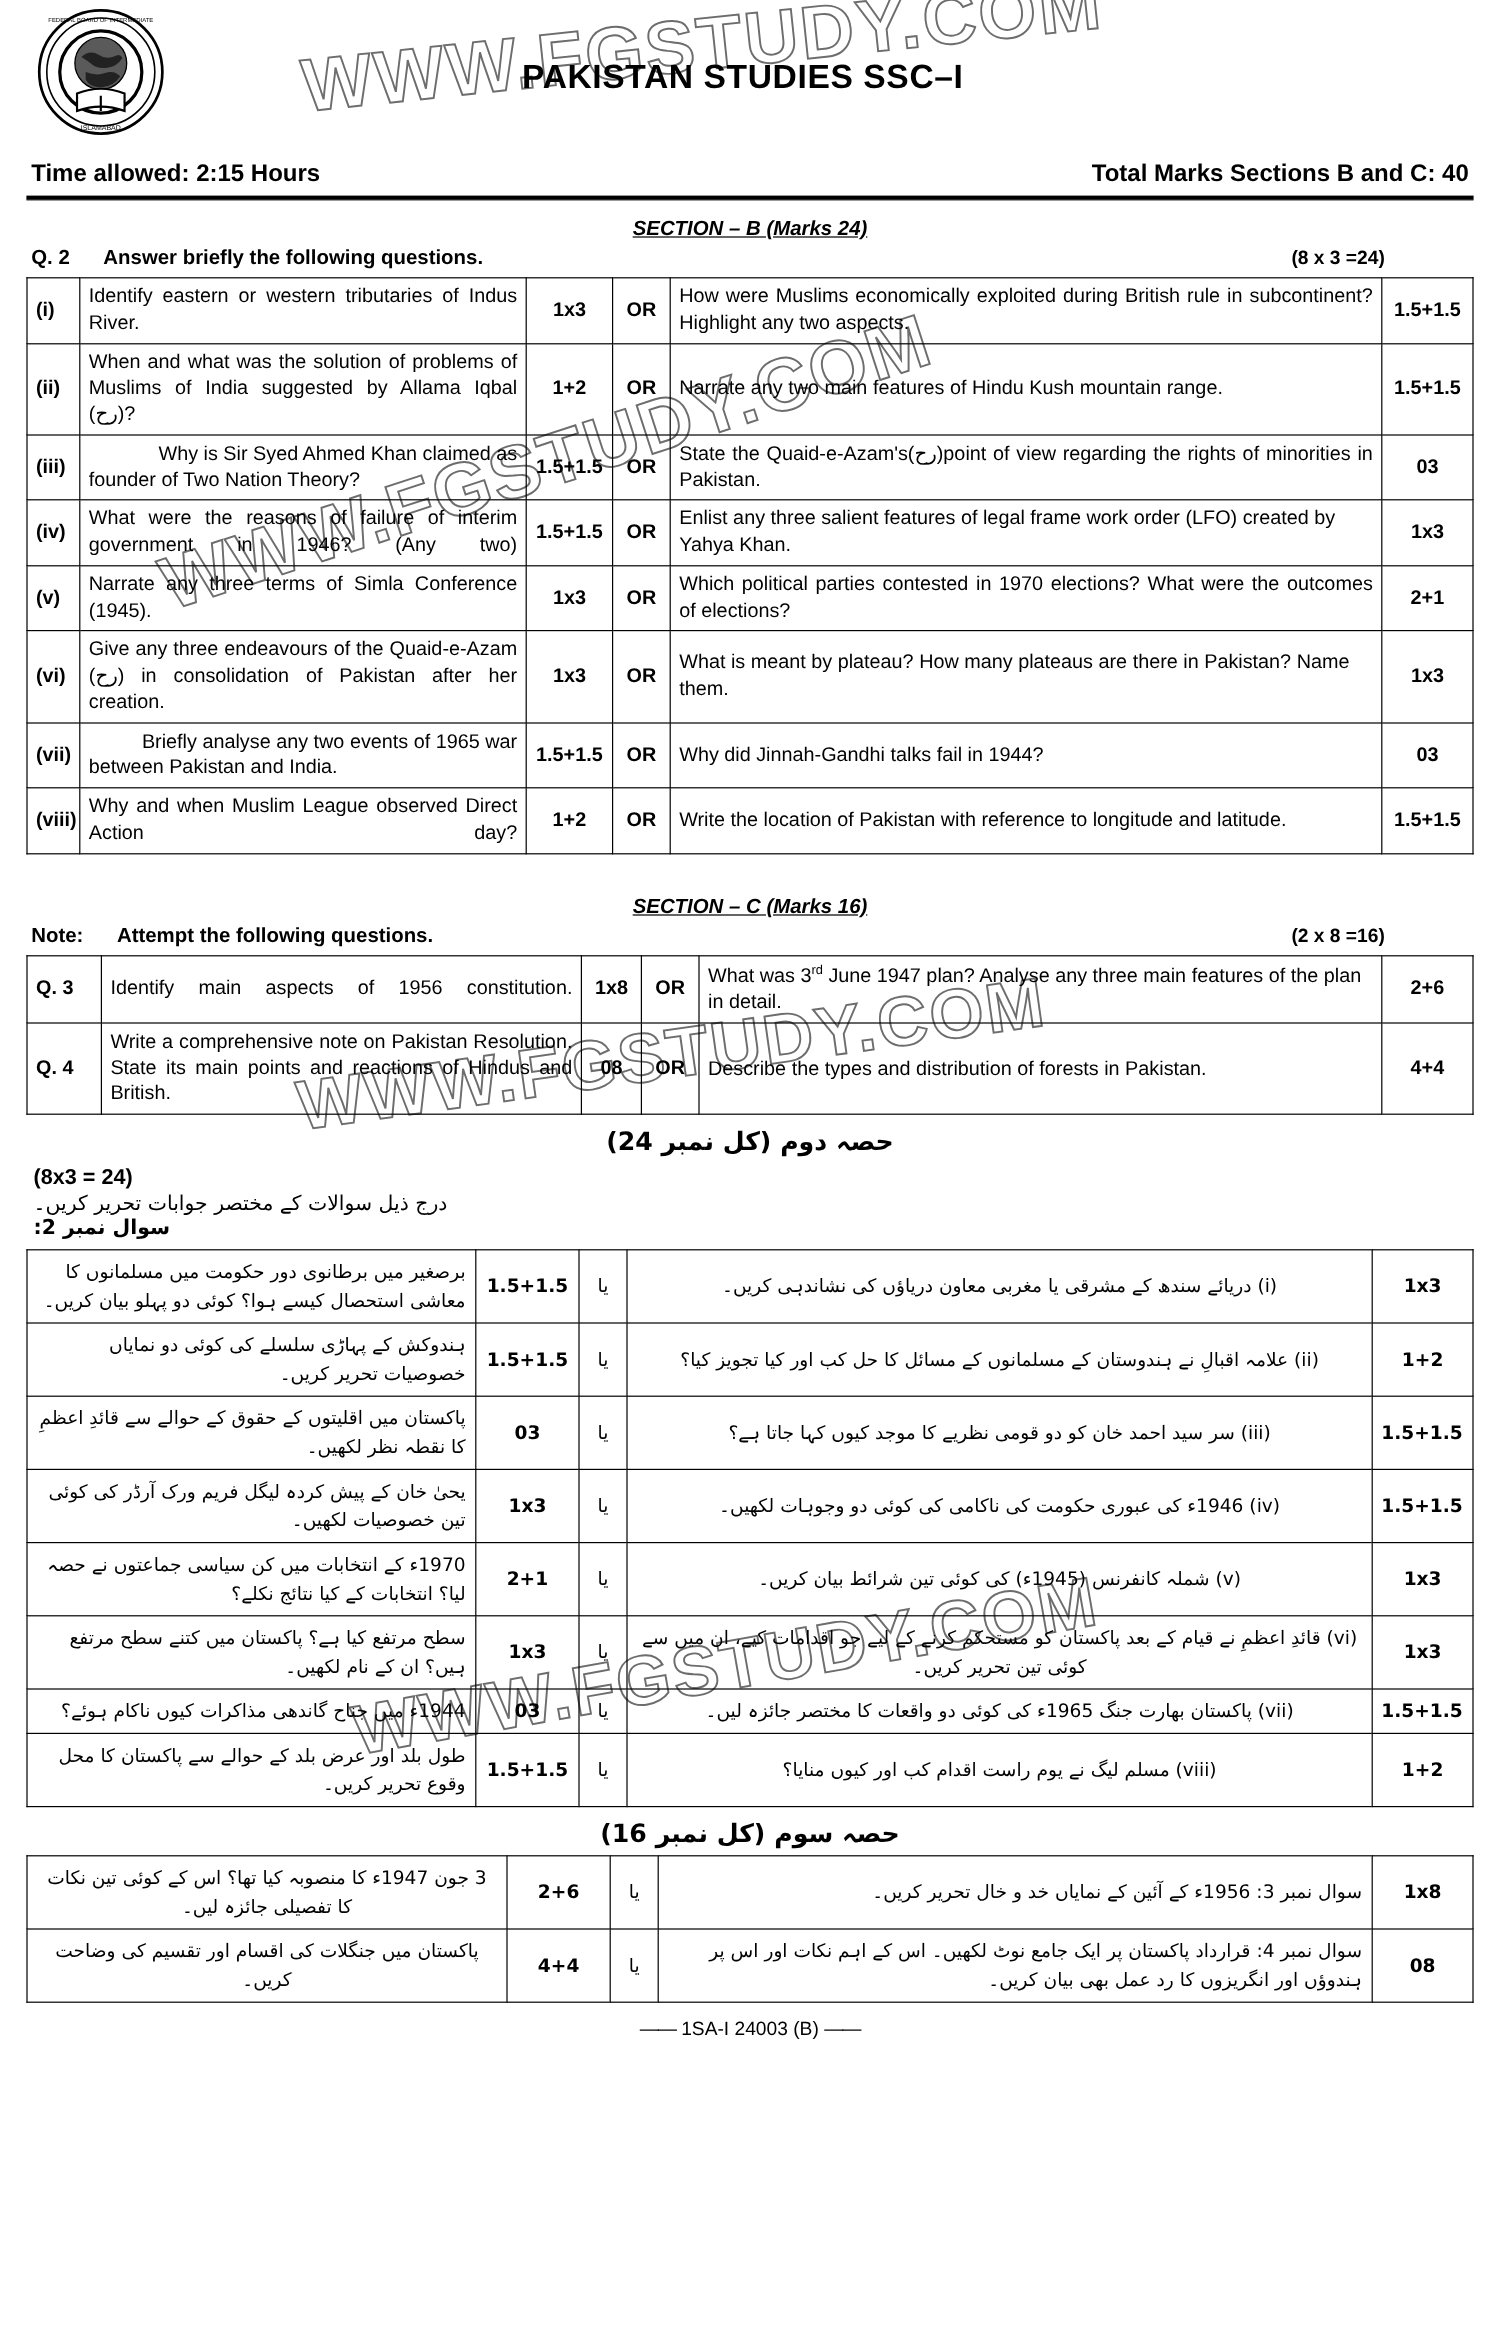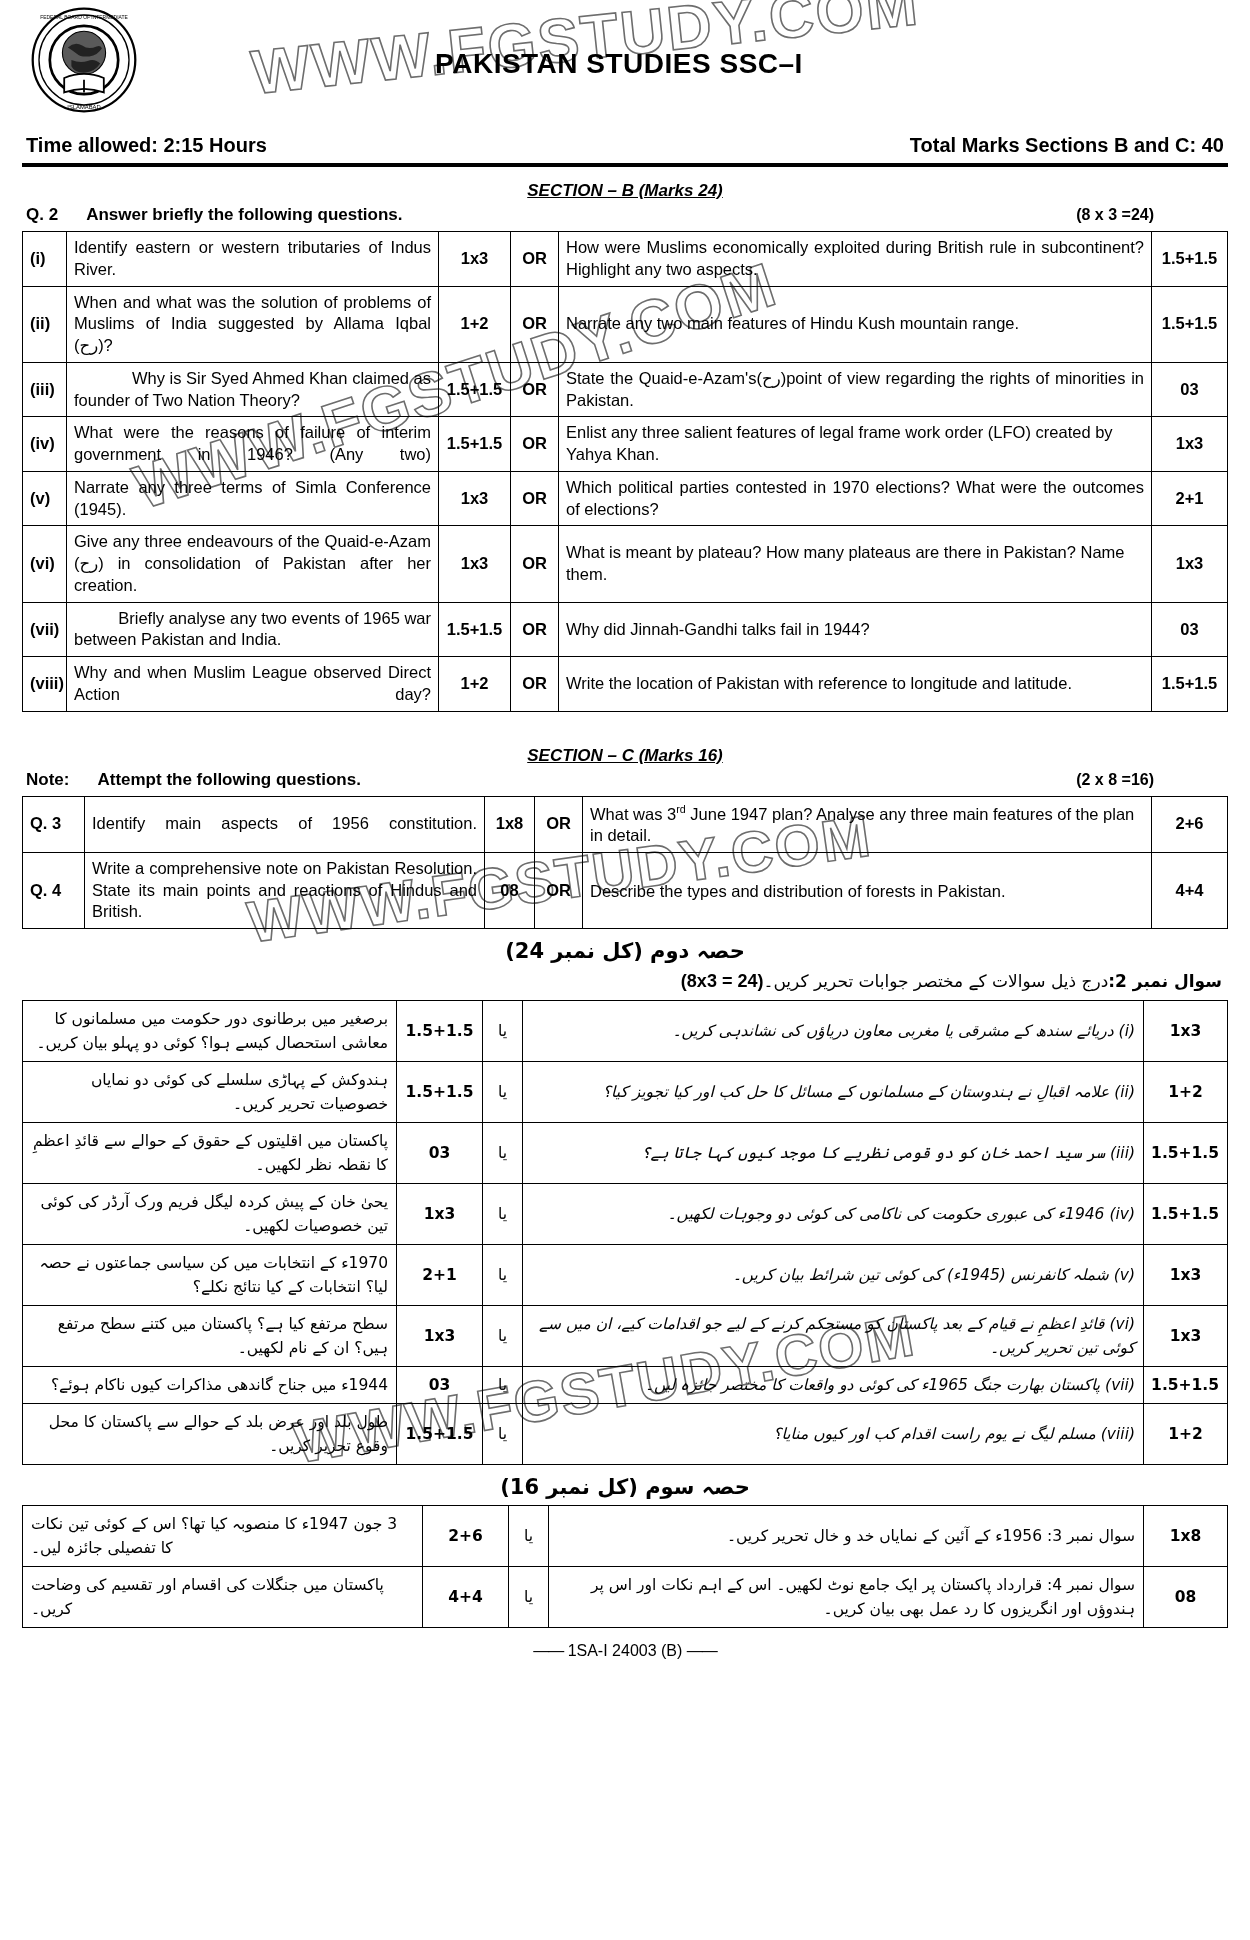--- a/index.html
+++ b/index.html
@@ -142,25 +142,26 @@
     font-size: 21px;
     font-weight: bold;
     direction: rtl;
     font-family: "DejaVu Sans", sans-serif;
     margin: 10px 0 6px 0;
     position: relative;
     z-index: 11;
   }
   .urdu-instr-row {
     display: flex;
-    justify-content: flex-end;
+    justify-content: space-between;
     align-items: baseline;
     padding: 2px 6px 8px 6px;
     position: relative;
     z-index: 11;
+    flex-direction: column;
   }
   .urdu-instr-row .en { font-size: 18px; font-weight: bold; font-family: "Liberation Sans", sans-serif; }
   .urdu-instr-row .ur { font-size: 17px; direction: rtl; font-family: "DejaVu Sans", sans-serif; }
 
   table.ut {
     width: 100%;
     border-collapse: collapse;
     table-layout: fixed;
     direction: rtl;
     position: relative;
@@ -171,25 +172,25 @@
     vertical-align: middle;
     font-size: 15.5px;
     line-height: 1.55;
     padding: 6px 8px;
     font-family: "DejaVu Sans", sans-serif;
   }
   td.umk_r { width: 86px; text-align: center; font-weight: bold; font-size: 14.5px; font-family:"Liberation Sans",sans-serif;}
   td.uq_r  { width: 374px; text-align: right; margin-left: 44px; }
   td.uor   { width: 40px;  text-align: center; font-size: 16px; }
   td.umk_l { width: 84px;  text-align: center; font-weight: bold; font-size: 14.5px; font-family:"Liberation Sans",sans-serif;}
-  td.uq_l  { text-align: right; font-style: italic; }
+  td.uq_l  { text-align: center; }
 
   table.uct td { font-size: 15.5px; }
   td.ucmk_r { width: 86px; text-align: center; font-weight: bold; font-size: 14.5px; font-family:"Liberation Sans",sans-serif;}
-  td.ucq_r  { width: 400px; text-align: left; margin-left: 40px; }
+  td.ucq_r  { width: 400px; text-align: center; margin-left: 40px; }
   td.ucor   { width: 40px; text-align: center; font-size: 16px; }
   td.ucmk_l { width: 84px; text-align: center; font-weight: bold; font-size: 14.5px; font-family:"Liberation Sans",sans-serif;}
   td.ucq_l  { text-align: right; }
 
   .footer {
     margin-top: 14px;
     text-align: center;
     font-size: 16px;
     position: relative;
     z-index: 11;

